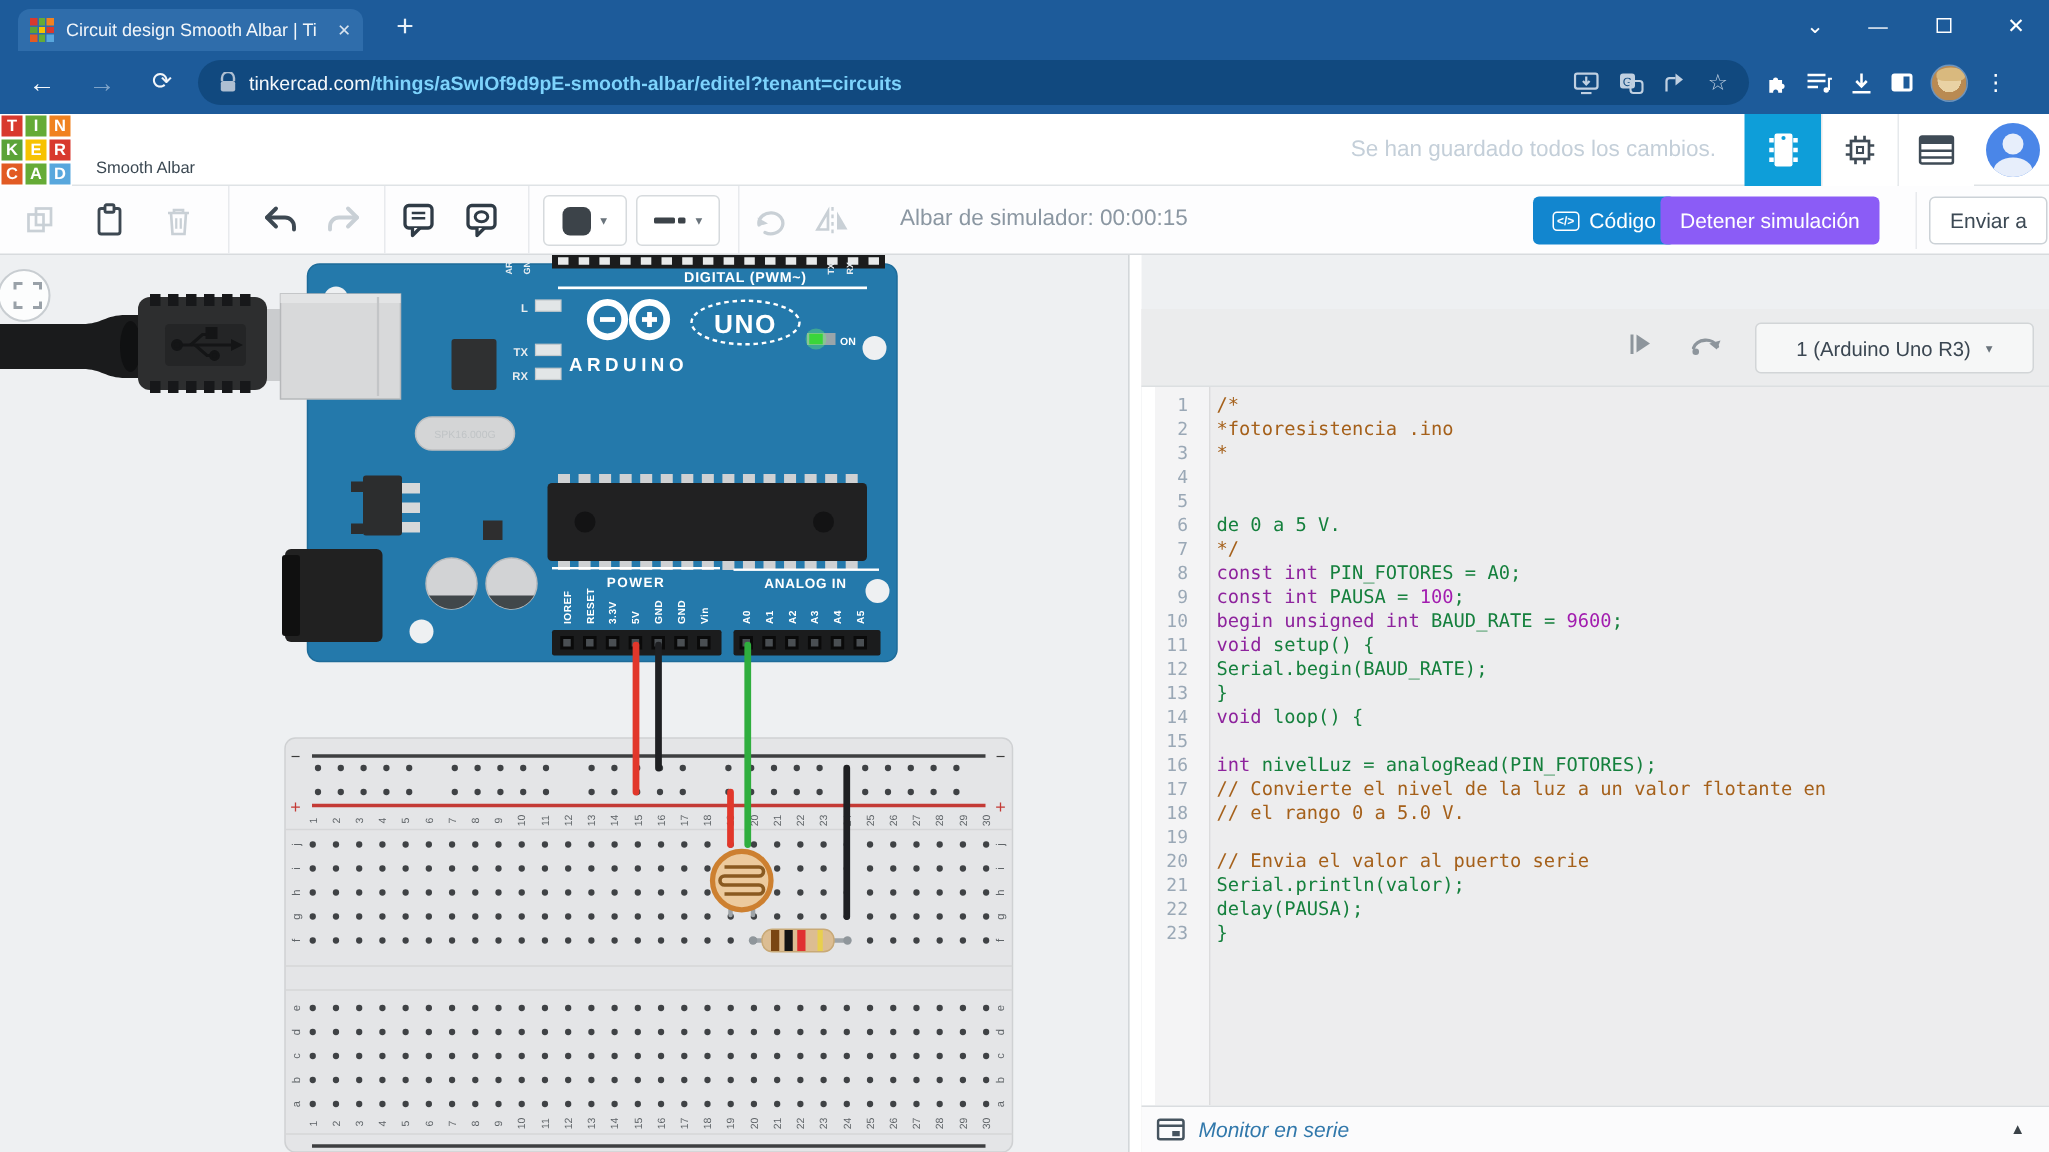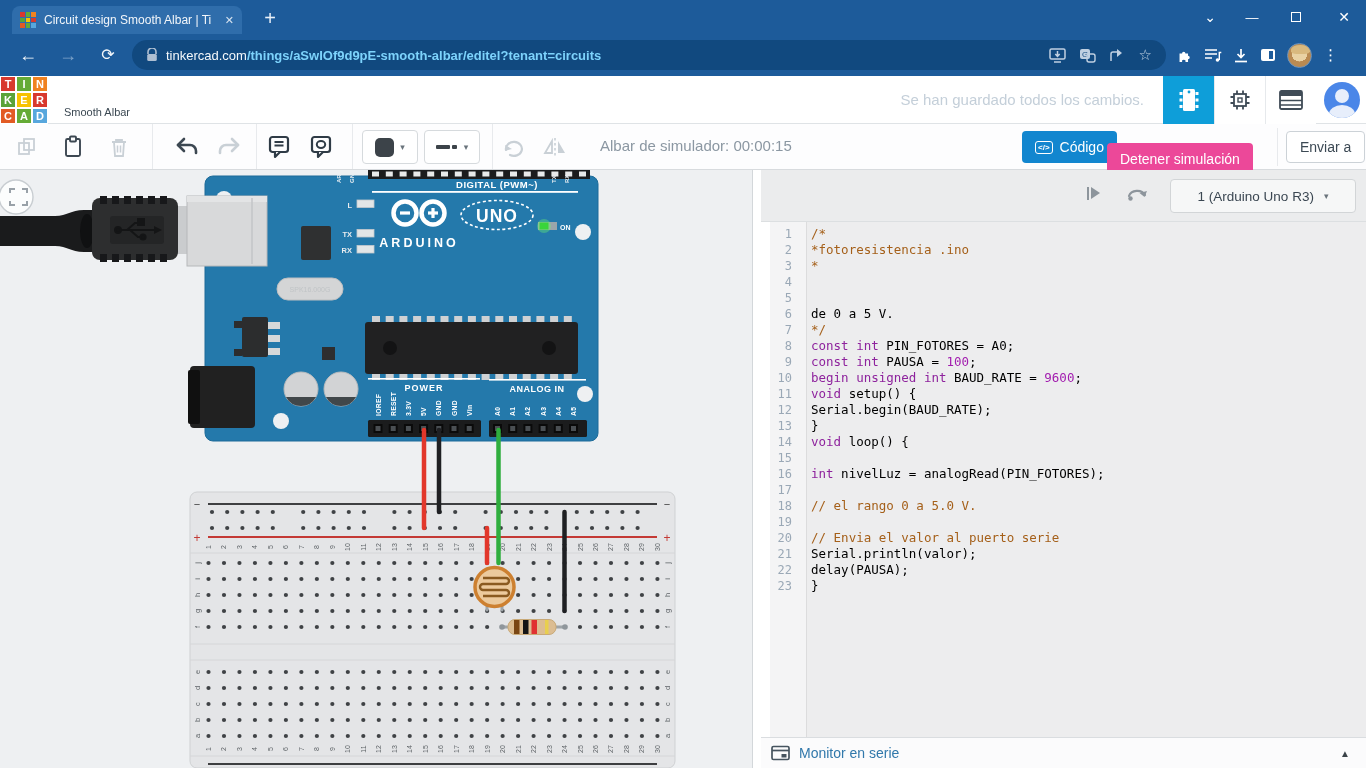--- a/index.html
+++ b/index.html
@@ -50,47 +50,47 @@
   .etoolbar { position:absolute; left:0; top:124px; width:1366px; height:46px; background:#fdfdfe; border-bottom:1px solid #d8dbde; }
   .tool { position:absolute; top:8px; width:30px; height:30px; display:flex; align-items:center; justify-content:center; }
   .vsep { position:absolute; top:0; width:1px; height:45px; background:#e8eaed; }
   .ddbox { position:absolute; top:6px; width:56px; height:34px; border:1px solid #d6dadd; border-radius:4px; background:#fff; display:flex; align-items:center; justify-content:center; gap:6px; }
   .swatch { width:19px; height:19px; border-radius:5px; background:#3c4349; }
   .caret { color:#6a747c; font-size:9px; }
   .sim-time { position:absolute; left:600px; top:13px; font-size:15px; color:#8b97a2; }
   .btn { position:absolute; top:7px; height:32px; border-radius:4px; font-size:14px; display:flex; align-items:center; justify-content:center; padding:0 13px; color:#fff; }
   .btn-code { left:1022px; background:#1286cf; gap:7px; }
   .code-ic { border:1.4px solid #fff; border-radius:3px; font-size:8px; padding:1px 2px; font-weight:bold; }
-  .btn-stop { left:1107px; background:#ec4899;margin-top:12px; }
+  .btn-stop { left:1107px; background:#8b5cf6; }
   .btn-send { left:1286px; background:#fff; border:1px solid #ccd2d7; color:#3c4954; }
 
   
   .main { position:absolute; left:0; top:170px; width:1366px; height:598px; display:flex; }
   .canvas { width:753px; height:598px; background:#eef0f2; border-right:1px solid #d3d7da; position:relative; flex:none; }
   .gap { width:8px; background:#fff; flex:none; }
-  .panel { flex:1; background:#ededee; position:relative; }
+  .panel { flex:1; background:#ededee; position:relative;margin-top:36px; }
 
   .panel-head { position:absolute; left:0; top:0; right:0; height:52px; background:#ebeced; border-bottom:1px solid #dcdfe1; }
   .sim-ics { position:absolute; right:218px; top:14px; display:flex; gap:26px; align-items:center; }
   .step-ic { display:flex; align-items:center; }
   .step-ic i { display:block; width:2.5px; height:13px; background:#8d959c; margin-right:2px; }
   .step-ic u { display:block; width:0; height:0; border-left:9px solid #8d959c; border-top:6.5px solid transparent; border-bottom:6.5px solid transparent; }
   .brd-dd { position:absolute; right:10px; top:9px; width:186px; height:34px; background:#f6f7f7; border:1px solid #d2d5d7; border-radius:4px; display:flex; align-items:center; justify-content:center; gap:10px; font-size:13.5px; color:#3b4752; }
 
   .code-area { position:absolute; left:0; top:52px; right:0; bottom:31px; overflow:hidden; font-family:"DejaVu Sans Mono",monospace; font-size:12.5px; }
   .gutter-bg { position:absolute; left:0; top:0; bottom:0; width:46px; background:#f4f4f5; border-right:1px solid #dcdcdd; }
   .white-strip { position:absolute; left:0; top:0; bottom:0; width:9px; background:#fff; }
   .code-lines { position:absolute; left:0; top:4px; right:0; }
   .cl { display:flex; height:16px; line-height:16px; }
   .ln { width:40px; text-align:right; padding-right:9px; color:#9aa8b6; font-size:12px; flex:none; }
   .ct { white-space:pre; padding-left:10px; }
-  .pl { color:#000000; } .kw { color:#8e239d; } .num { color:#a21caf; } .com { color:#a5601a; }
+  .pl { color:#15803d; } .kw { color:#8e239d; } .num { color:#a21caf; } .com { color:#a5601a; }
 
   .serial-bar { position:absolute; left:0; bottom:0; right:0; height:31px; background:#fbfbfc; border-top:1px solid #dadde0; display:flex; align-items:center; padding:0 10px; }
-  .serial-label { color:#3178ab; font-size:14px; margin-left:9px; }
+  .serial-label { color:#3178ab; font-size:14px; margin-left:9px;font-style:italic; }
   .collapse { margin-left:auto; color:#3a4248; font-size:10px; padding:0 6px; }
 </style>
 </head>
 <body>
 
 <div class="tabstrip">
   <div class="tab">
     <span class="tab-fav" id="tab-fav">
         <i style="background: rgb(216, 57, 46);"></i>
         <i style="background: rgb(101, 171, 54);"></i>
@@ -1066,20 +1066,21 @@
           </div>
           <div class="cl">
             <span class="ln">15</span>
           </div>
           <div class="cl">
             <span class="ln">16</span>
             <span class="ct"><span class="kw">int</span><span class="pl"> nivelLuz = analogRead(PIN_FOTORES);</span></span>
           </div>
           <div class="cl">
             <span class="ln">17</span>
+            <span class="ct"><span class="com">// Convierte el nivel de la luz a un valor flotante en</span></span>
           </div>
           <div class="cl">
             <span class="ln">18</span>
             <span class="ct"><span class="com">// el rango 0 a 5.0 V.</span></span>
           </div>
           <div class="cl">
             <span class="ln">19</span>
           </div>
           <div class="cl">
             <span class="ln">20</span>

